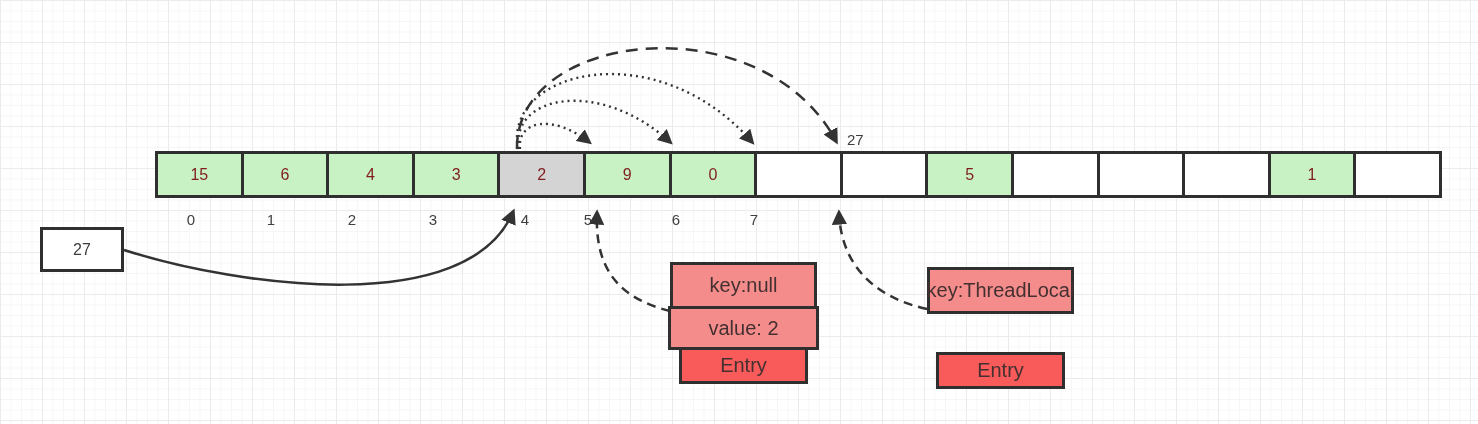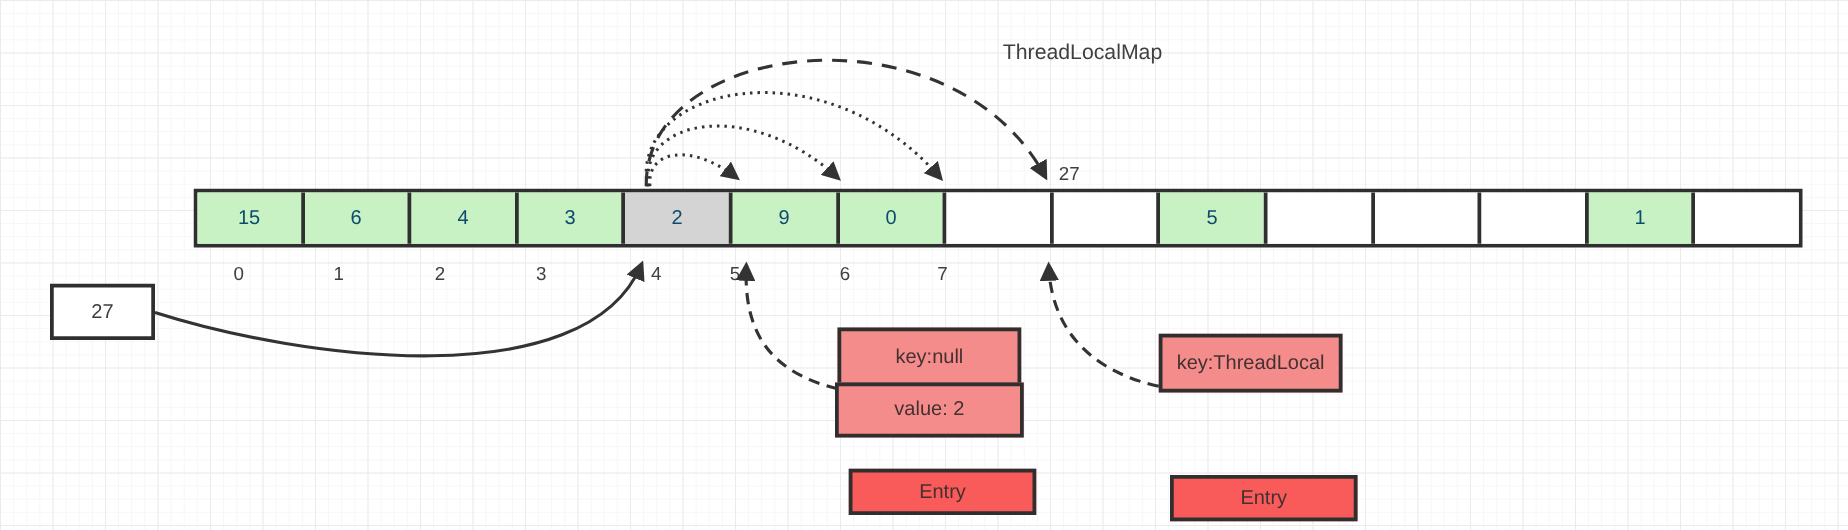--- a/index.html
+++ b/index.html
@@ -22,21 +22,21 @@
     position:absolute;left:866px;top:32px;transform:translateX(-50%);
     font-size:17px;color:#3f3f3f;white-space:nowrap;
   }
   .array{
     position:absolute;left:155px;top:151px;width:1287px;height:47px;
     display:flex;border:3px solid #2f2f2f;box-sizing:border-box;
   }
   .cell{
     flex:1;border-left:3px solid #2f2f2f;box-sizing:border-box;
     display:flex;align-items:center;justify-content:center;
-    font-size:16px;color:#0c4a6e;
+    font-size:16px;color:#7f1d1d;
   }
   .cell:first-child{border-left:none;}
   .cell.filled{background:#c9f2c4;}
   .cell.stale{background:#d4d4d4;}
   .cell.empty{background:#ffffff;}
   .idx{
     position:absolute;top:211px;transform:translateX(-50%);
     font-size:15px;color:#3f3f3f;
   }
   .probe-label{
@@ -46,33 +46,32 @@
   .value-box{
     position:absolute;left:40px;top:227px;width:84px;height:45px;
     background:#fff;border:3px solid #2f2f2f;box-sizing:border-box;
     display:flex;align-items:center;justify-content:center;
     font-size:16px;color:#3c3c3c;
   }
   .entry-group{position:absolute;width:152px;height:122px;}
   .entry-group .row{
     position:absolute;box-sizing:border-box;border:3px solid #2f2f2f;
     background:#f58c8c;display:flex;align-items:center;justify-content:center;
-    font-size:16px;color:#443030;
+    font-size:20px;color:#443030;
   }
   .entry-group .key-row{left:2px;top:0;width:147px;height:47px;}
   .entry-group .value-row{left:0;top:44px;width:151px;height:44px;}
-  .entry-group .footer-row{left:11px;top:85px;width:150px;height:37px;background:#f95b5b;margin-top:28px;}
+  .entry-group .footer-row{left:11px;top:85px;width:129px;height:37px;background:#f95b5b;}
   .overlay{position:absolute;left:0;top:0;pointer-events:none;}
 </style>
 </head>
 <body>
 
 <div class="canvas">
 
-  <div class="title">ThreadLocalMap</div>
 
   <div class="array">
     <div class="cell filled">
         <span>15</span>
       </div>
     <div class="cell filled">
         <span>6</span>
       </div>
     <div class="cell filled">
         <span>4</span>

